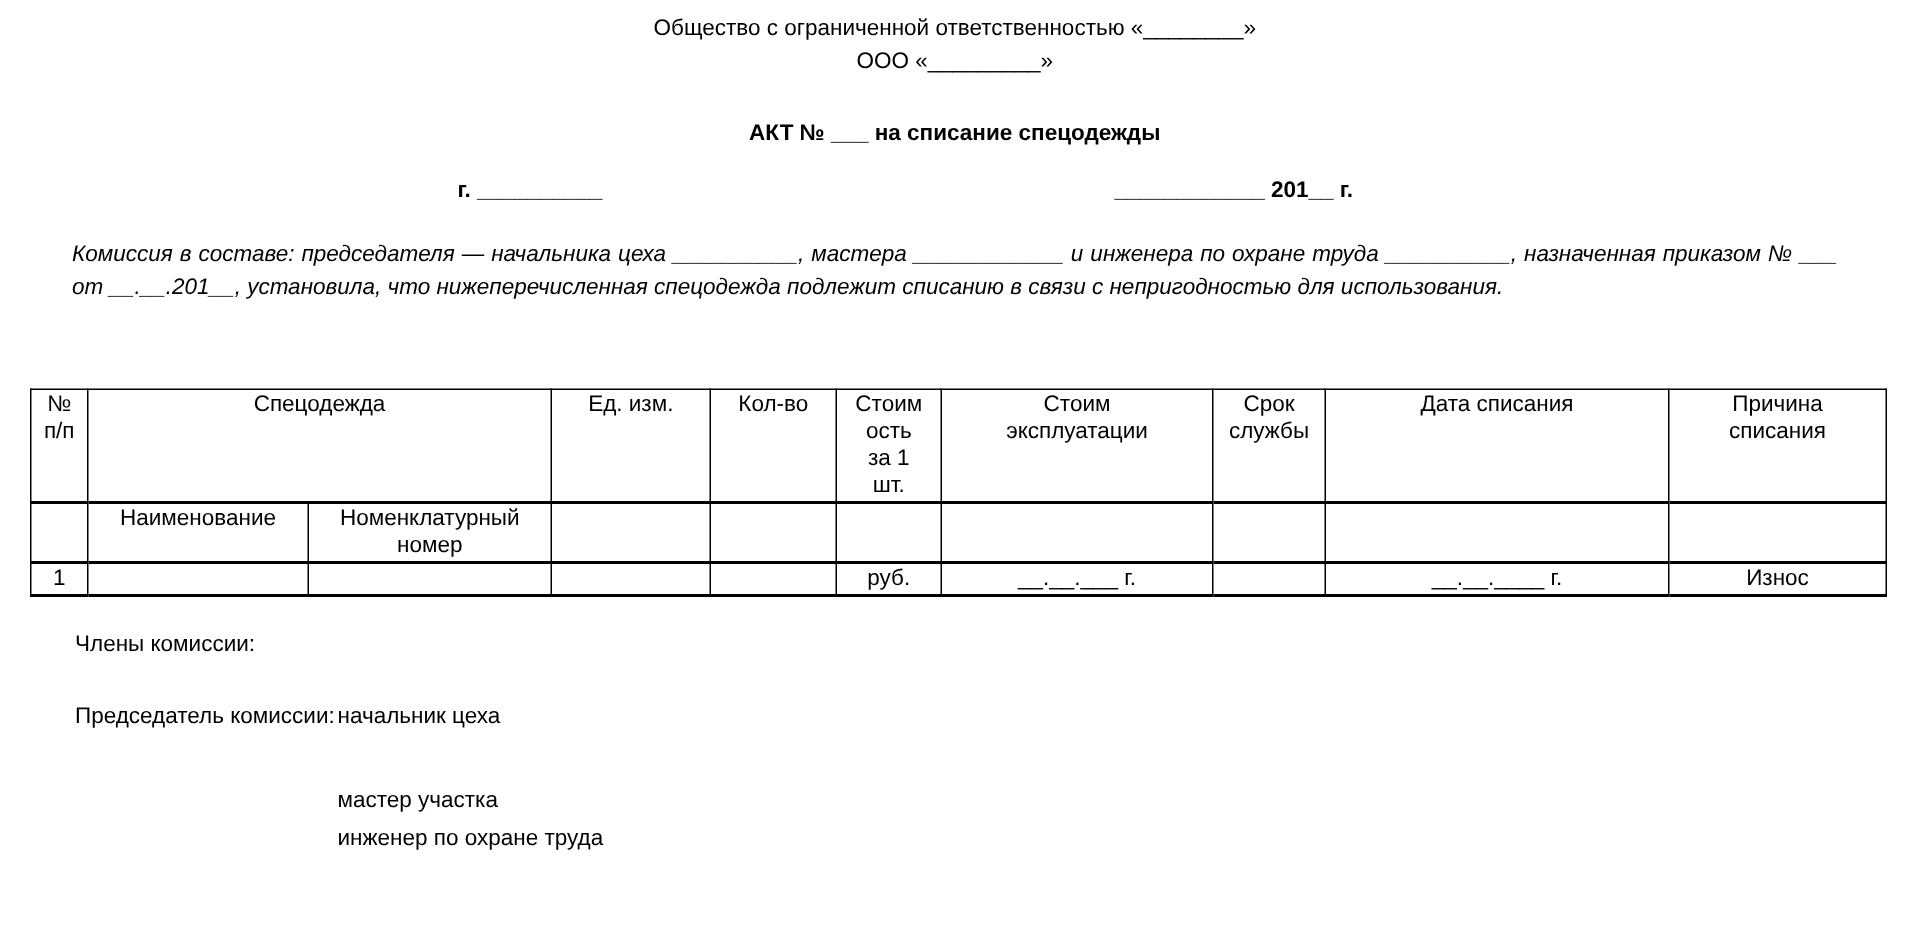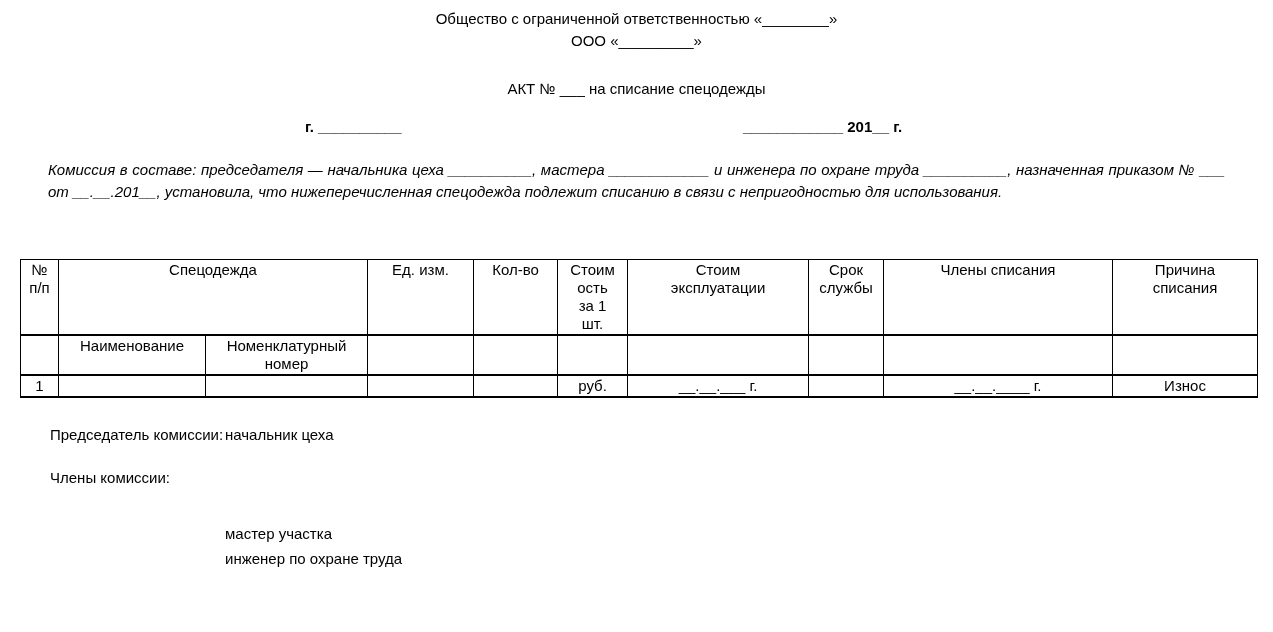--- a/index.html
+++ b/index.html
@@ -7,21 +7,21 @@
     width: 1273px; height: 632px;
     background: #ffffff;
     font-family: "Liberation Sans", sans-serif;
     font-size: 15px;
     color: #000000;
     overflow: hidden;
   }
   .page { position: relative; width: 1273px; height: 632px; padding-top: 8px; }
 
   .org-block { text-align: center; line-height: 22px; }
-  .doc-title { text-align: center; margin-top: 26px; line-height: 22px; }
+  .doc-title { text-align: center; margin-top: 26px; line-height: 22px; font-weight: bold; }
 
   .city-date-row { position: relative; height: 20px; margin-top: 18px; font-weight: bold; }
   .city-date-row .city { position: absolute; left: 305px; }
   .city-date-row .date { position: absolute; left: 743px; }
 
   .body-paragraph {
     margin: 21px 48px 0 48px;
     text-align: justify;
     line-height: 22px;
     font-style: italic;
@@ -103,21 +103,21 @@
       <th>Ед. изм.</th>
       <th>Кол-во</th>
       <th class="cell-cost">Стоим
 ость
 за 1
 шт.</th>
       <th>Стоим
 эксплуатации</th>
       <th>Срок
 службы</th>
-      <th>Члены списания</th>
+      <th>Дата списания</th>
       <th>Причина
 списания</th>
     </tr>
     <tr class="hdr-row2">
       <th></th>
       <th>Наименование</th>
       <th>Номенклатурный
 номер</th>
       <th></th>
       <th></th>
@@ -135,28 +135,28 @@
       <td></td>
       <td>руб.</td>
       <td>__.__.___ г.</td>
       <td></td>
       <td>__.__.____ г.</td>
       <td>Износ</td>
     </tr>
   </tbody>
     </table>
 
+  <div class="sig-row sig-members-label">
+    <span>Члены комиссии:</span>
+    <span></span>
+  </div>
+
   <div class="sig-row sig-chairman">
     <span>Председатель комиссии:</span>
     <span>начальник цеха</span>
-  </div>
-
-  <div class="sig-row sig-members-label">
-    <span>Члены комиссии:</span>
-    <span></span>
   </div>
 
   <div class="sig-row sig-member-roles">
     <span></span>
     <span><span>мастер участка</span><br><span>инженер по охране труда</span></span>
   </div>
 
 
 </div>
 

